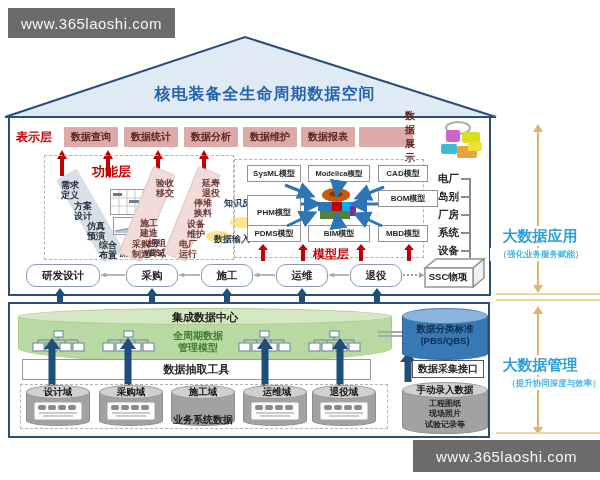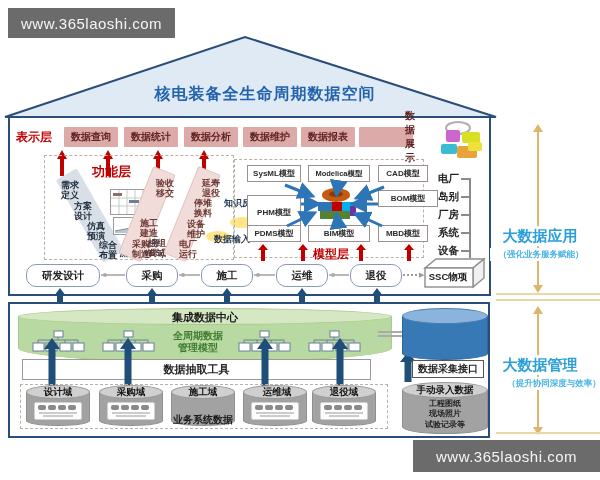--- a/index.html
+++ b/index.html
@@ -360,20 +360,24 @@
         <rect x="23" y="2" width="8" height="5" rx="2" fill="#8a8a8a"></rect>
         <rect x="33" y="2" width="8" height="5" rx="2" fill="#8a8a8a"></rect>
         <path d="M4 10 H42 M8 13 H38" stroke="#9a9a9a"></path>
       </svg>
   </div>
 
   <div class="abs ctr" style="left:165px;top:413px;width:76px;height:14px;font-size:10px;font-weight:bold;color:#1a1a1a;">业务系统数据</div>
 
   <div class="abs bl-body" style="left:402px;top:316px;width:86px;height:44px;"></div>
   <div class="abs cyl-top bl-top" style="left:402px;top:308px;width:86px;height:16px;"></div>
+  <div class="abs ctr" style="left:402px;top:320px;width:86px;height:30px;font-size:9.5px;font-weight:bold;color:#122c4e;line-height:1.25;">
+    <span><span>数据分类标准</span><br>
+    <span>(PBS/QBS)</span></span>
+  </div>
   <div class="abs" style="left:378px;top:331px;width:24px;height:1.5px;background:#aaa;"></div>
   <div class="abs" style="left:378px;top:335px;width:24px;height:1.5px;background:#aaa;"></div>
 
   <div class="abs toolbox ctr" style="left:412px;top:360px;width:72px;height:18px;font-size:10px;border-color:#555;">数据采集接口</div>
 
   <div class="abs gy-body" style="left:402px;top:390px;width:86px;height:44px;"></div>
   <div class="abs cyl-top gy-top" style="left:402px;top:382px;width:86px;height:16px;"></div>
   <div class="abs ctr" style="left:402px;top:384px;width:86px;height:13px;font-size:9.5px;font-weight:bold;color:#111;">手动录入数据</div>
   <div class="abs" style="left:402px;top:399px;width:86px;text-align:center;font-size:8px;font-weight:bold;color:#222;line-height:1.3;">
     <div>工程图纸</div>

